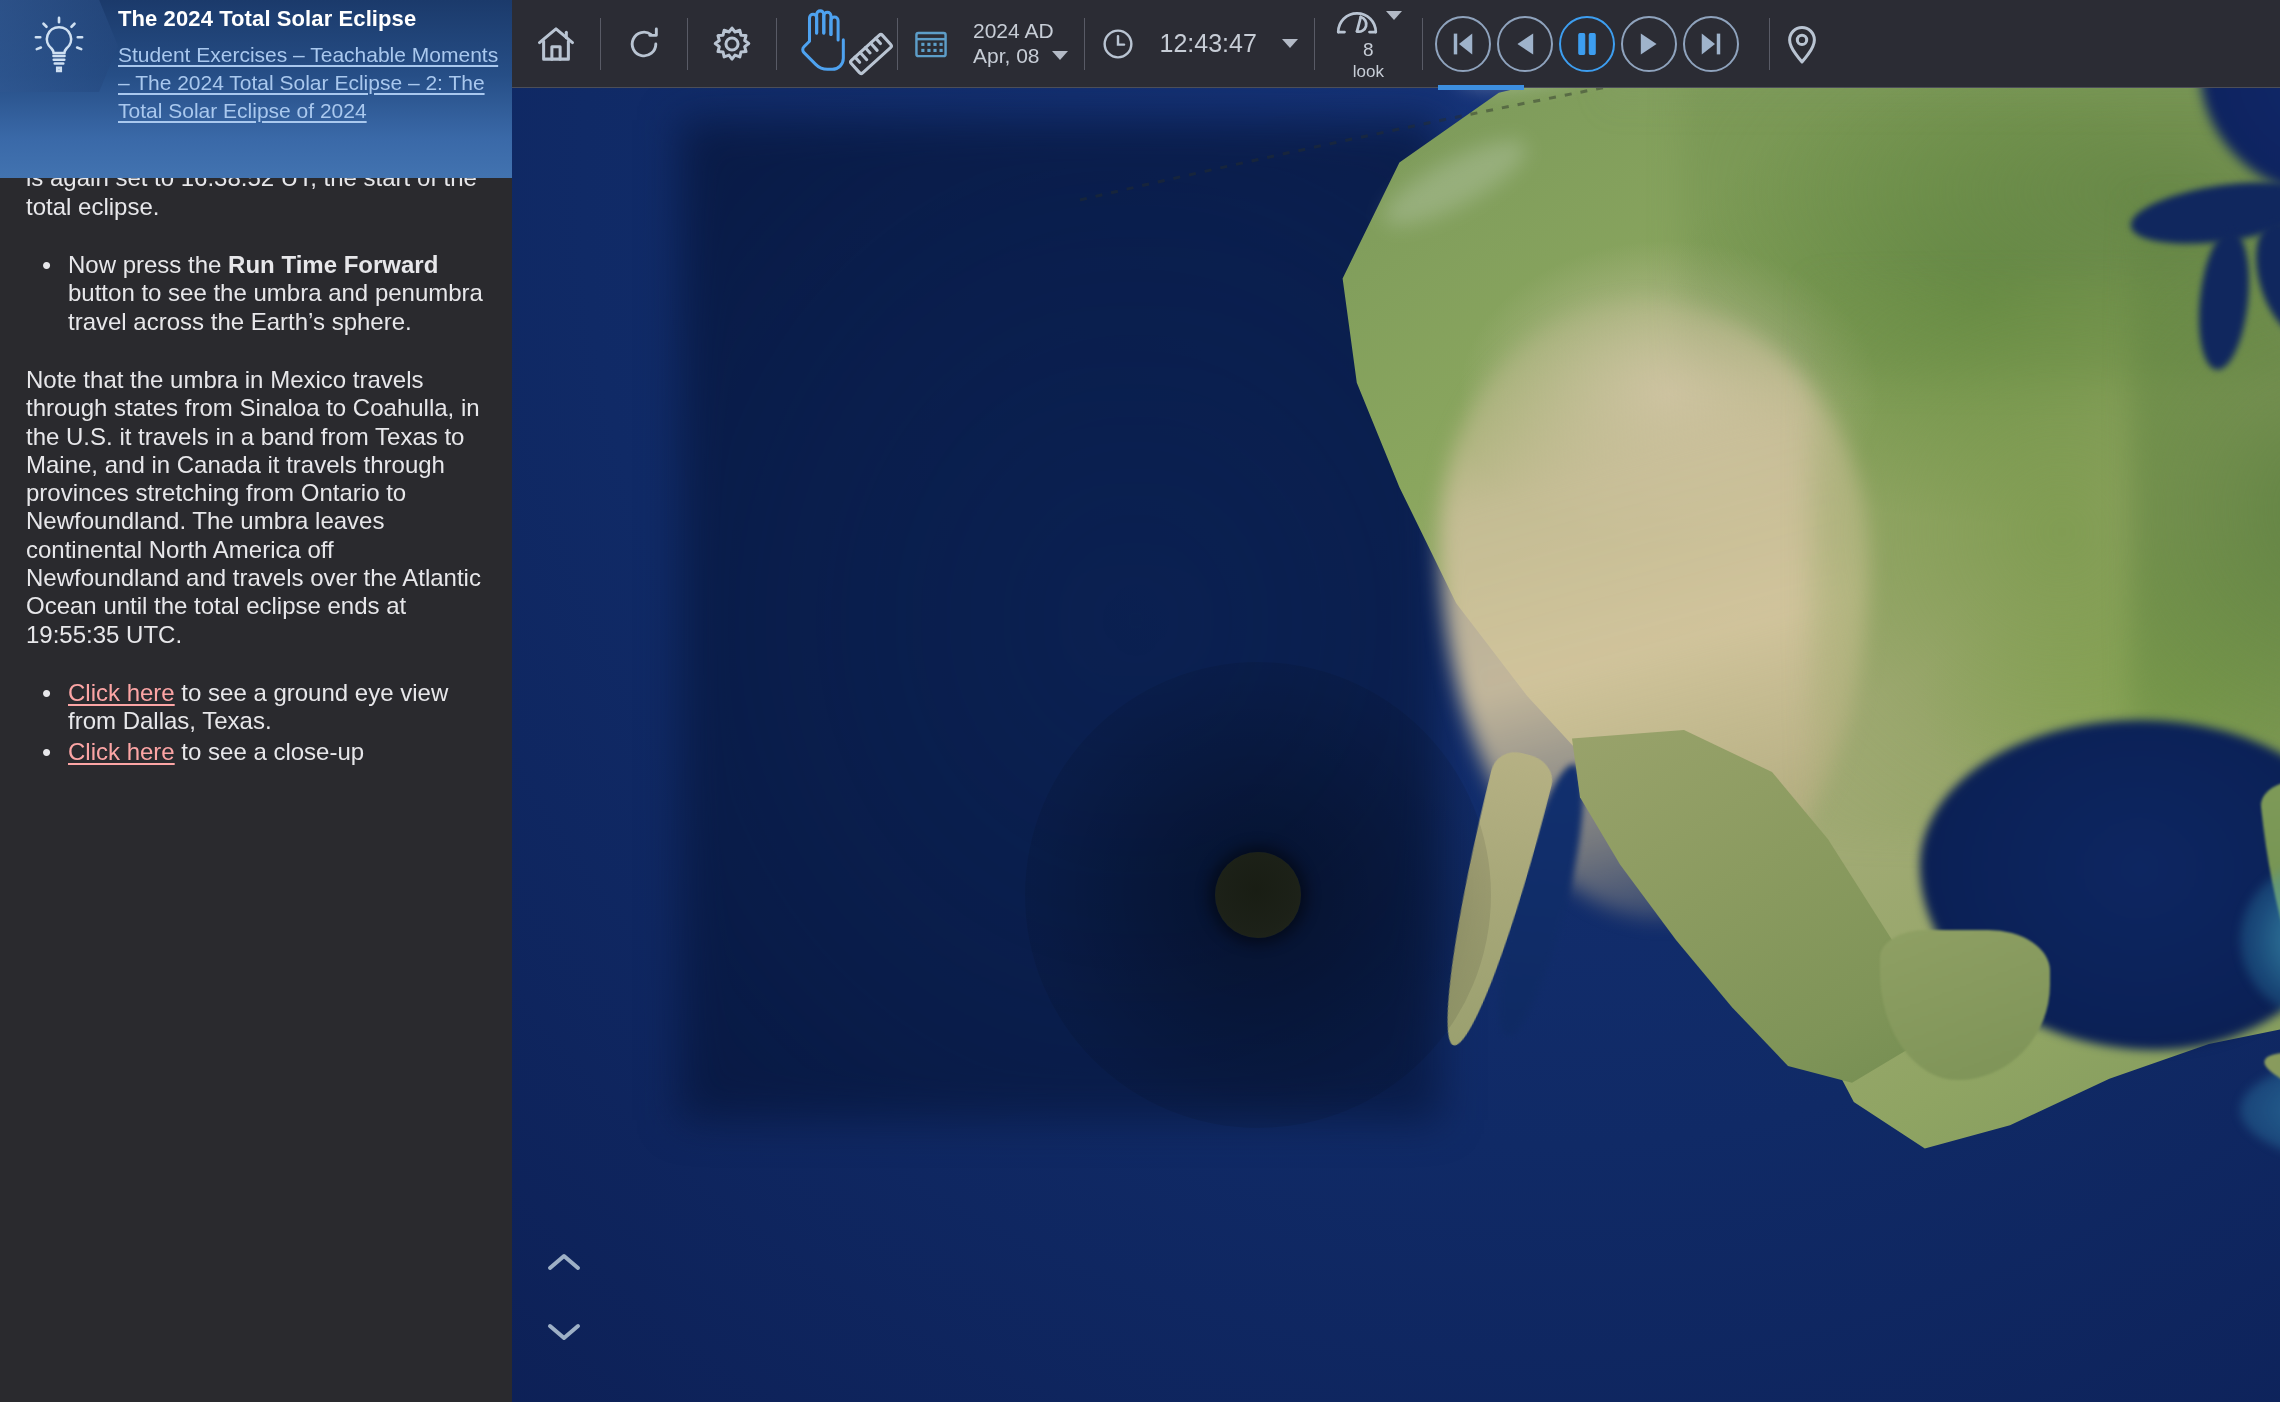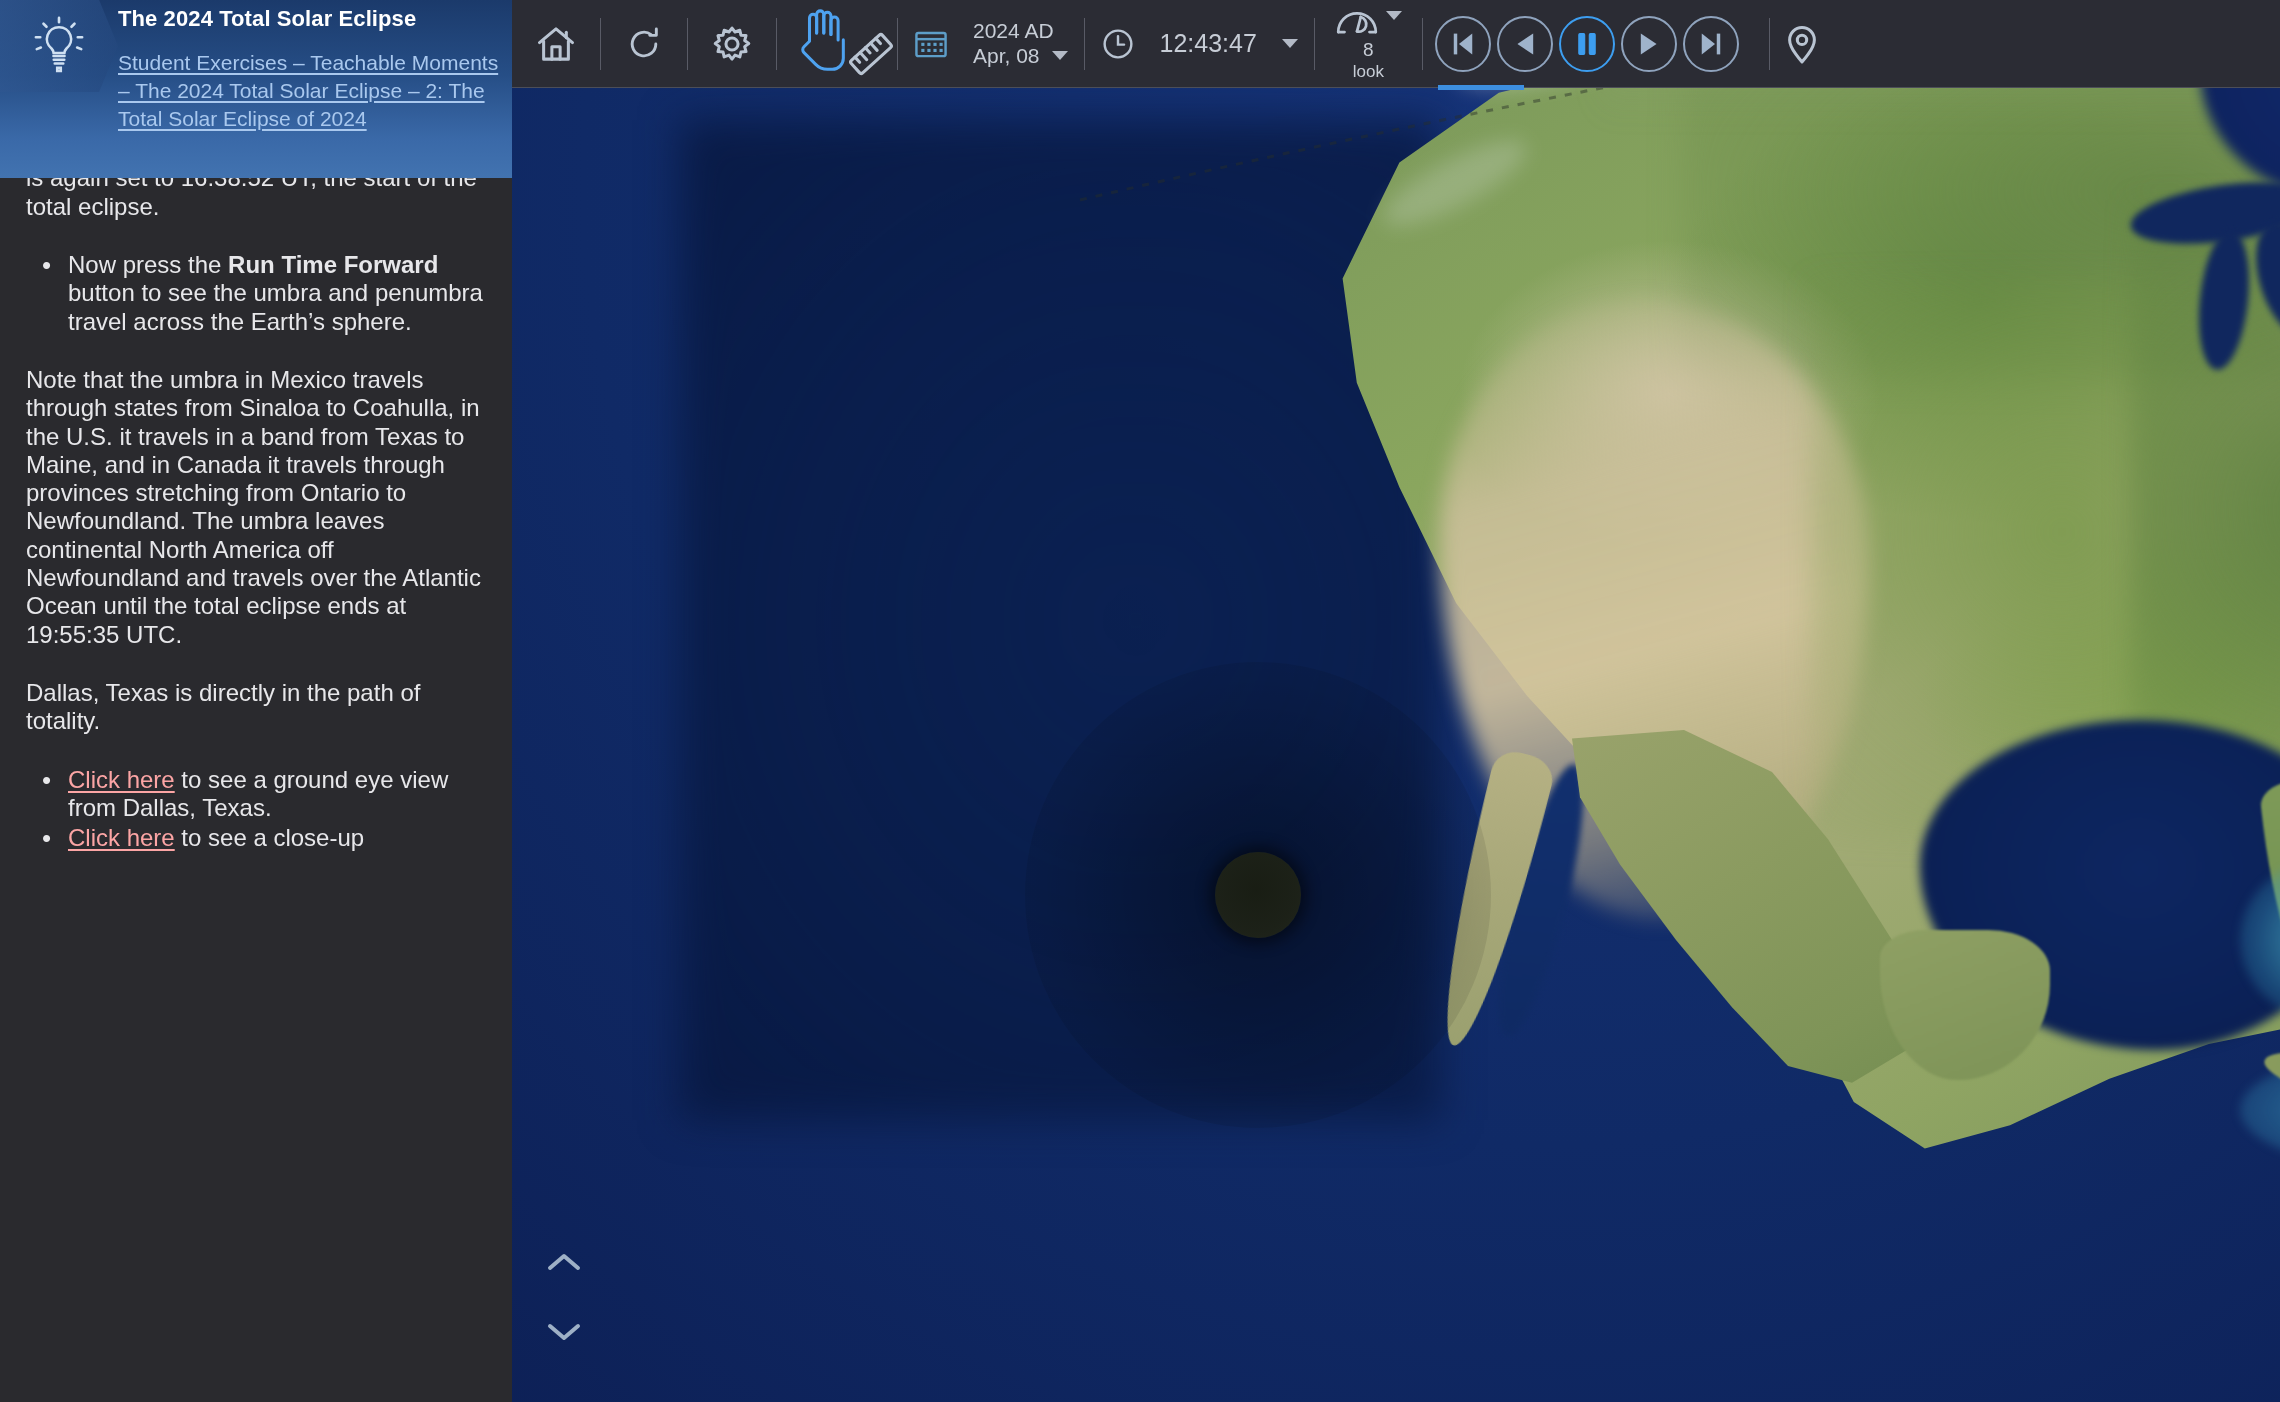--- a/index.html
+++ b/index.html
@@ -269,21 +269,21 @@
   }
   #bulb-chip svg { position:relative; z-index:1; }
   #panel-title-wrap { flex:1; padding:6px 8px 0 0; }
   #panel-title {
     color:#ffffff; font-size:22px; font-weight:bold; line-height:1.22;
     letter-spacing:.1px;
   }
   #panel-breadcrumb {
     display:block; color:#a9c8ee; font-size:21px; line-height:1.34;
     text-decoration:underline; text-underline-offset:3px; cursor:pointer;
-    margin-top:16px;
+    margin-top:8px;
   }
 
   
   #panel-body {
     position:absolute; left:0; top:178px; width:512px; height:1224px;
     color:#e7e7ea; font-size:24px; line-height:1.18;
     overflow:hidden;
     padding:0 26px 0 26px;
   }
   #panel-body .clip-top { margin-top:-42px; }
@@ -523,21 +523,20 @@
     <div id="panel-body">
 
       <p class="clip-top">the April 8, 2024 eclipse. Note that the time is again set to 16:38:52 UT, the start of the total eclipse.</p>
 
       <ul>
         <li><span>Now press the </span><b>Run Time Forward</b><span> button to see the umbra and penumbra travel across the Earth’s sphere.</span></li>
       </ul>
 
       <p>Note that the umbra in Mexico travels through states from Sinaloa to Coahulla, in the U.S. it travels in a band from Texas to Maine, and in Canada it travels through provinces stretching from Ontario to Newfoundland. The umbra leaves continental North America off Newfoundland and travels over the Atlantic Ocean until the total eclipse ends at 19:55:35 UTC.</p>
 
-      <p>Dallas, Texas is directly in the path of totality.</p>
 
       <ul>
         <li><a class="inline-link">Click here</a><span> to see a ground eye view from Dallas, Texas.</span></li>
         <li><a class="inline-link">Click here</a><span> to see a close-up</span></li>
       </ul>
     </div>
   </div>
 
   <div id="scroll-strip">
     <svg class="scroll-chevron" id="scroll-up" viewBox="0 0 36 22">

